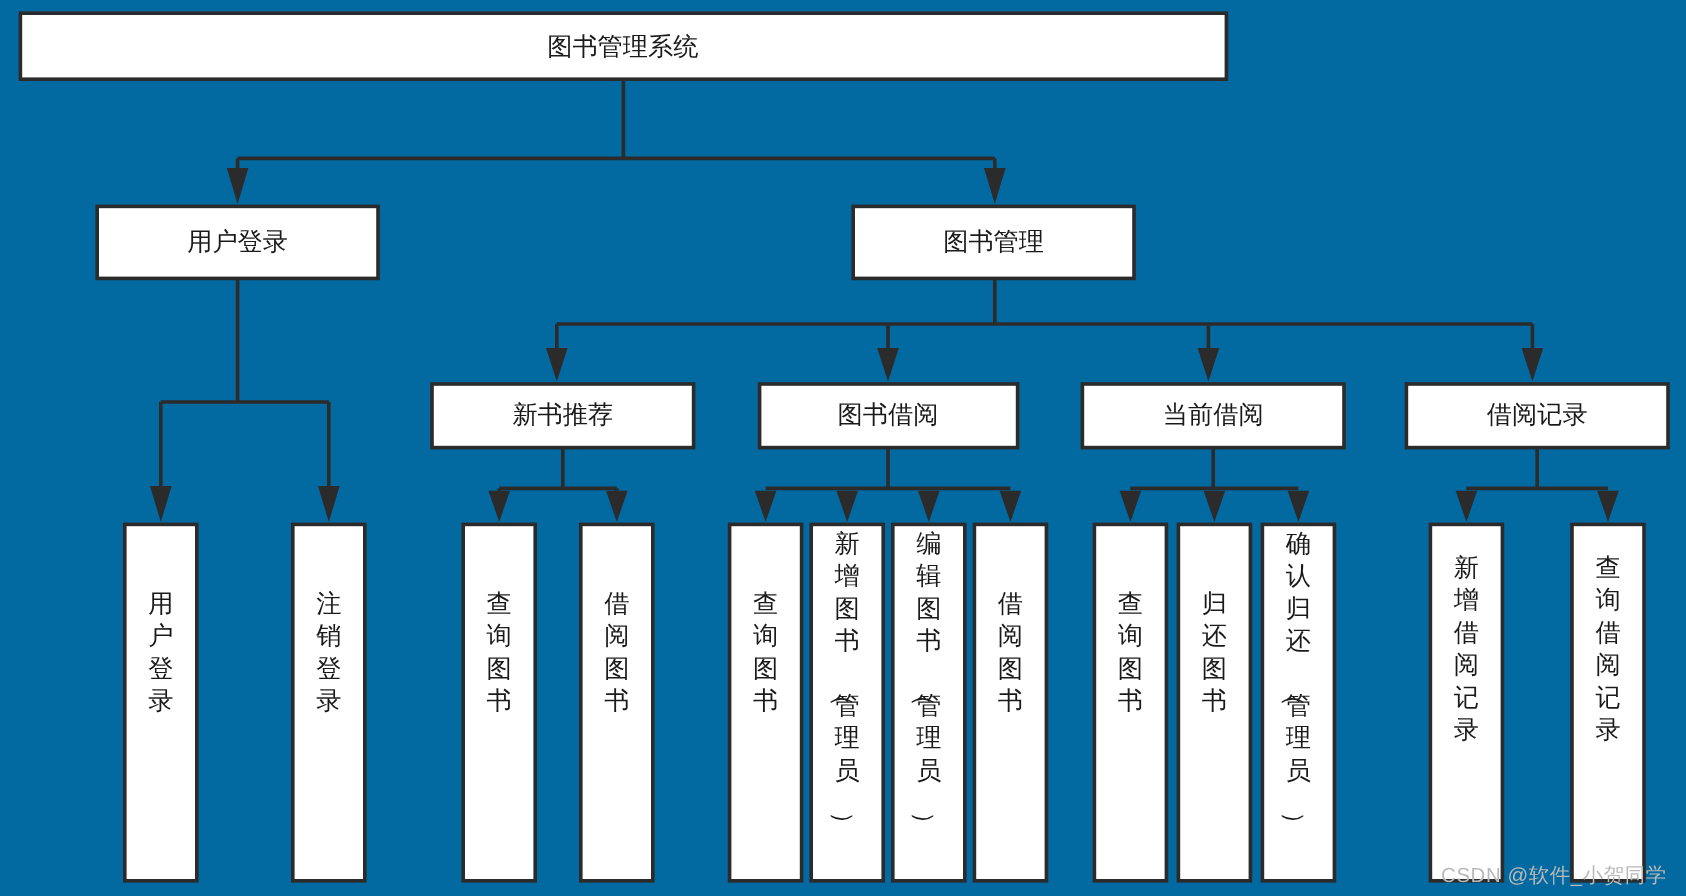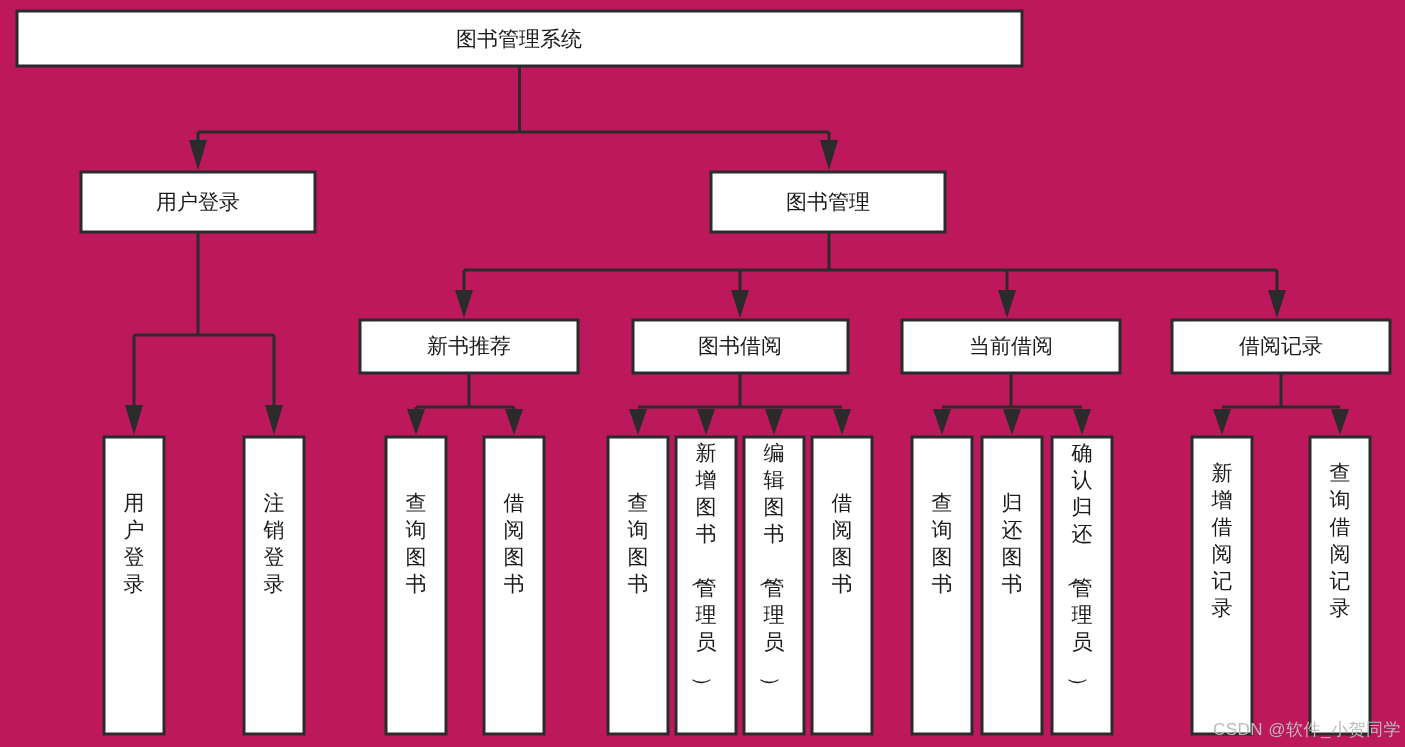--- a/index.html
+++ b/index.html
@@ -7,21 +7,21 @@
     padding: 0;
     background: #ffffff;
   }
   body {
     font-family: "Liberation Sans", "DejaVu Sans", sans-serif;
   }
   #diagram-root {
     position: relative;
     width: 1405px;
     height: 747px;
-    background: #be185d;
+    background: #0369a1;
     overflow: hidden;
   }
   svg#flow {
     position: absolute;
     left: 0;
     top: 0;
     width: 1405px;
     height: 747px;
   }
   .node-box {
@@ -47,21 +47,21 @@
     dominant-baseline: middle;
   }
   .node-label-v {
     fill: #1a1a1a;
     font-family: "Liberation Sans", "DejaVu Sans", sans-serif;
     font-size: 21px;
     text-anchor: middle;
   }
   .watermark {
     position: absolute;
-    right: 4px;
+    right: 16px;
     bottom: 6px;
     font-family: "Liberation Sans", "DejaVu Sans", sans-serif;
     font-size: 17px;
     color: #b9b9b9;
     letter-spacing: 0.5px;
     white-space: nowrap;
     user-select: none;
   }
 </style>
 </head>

